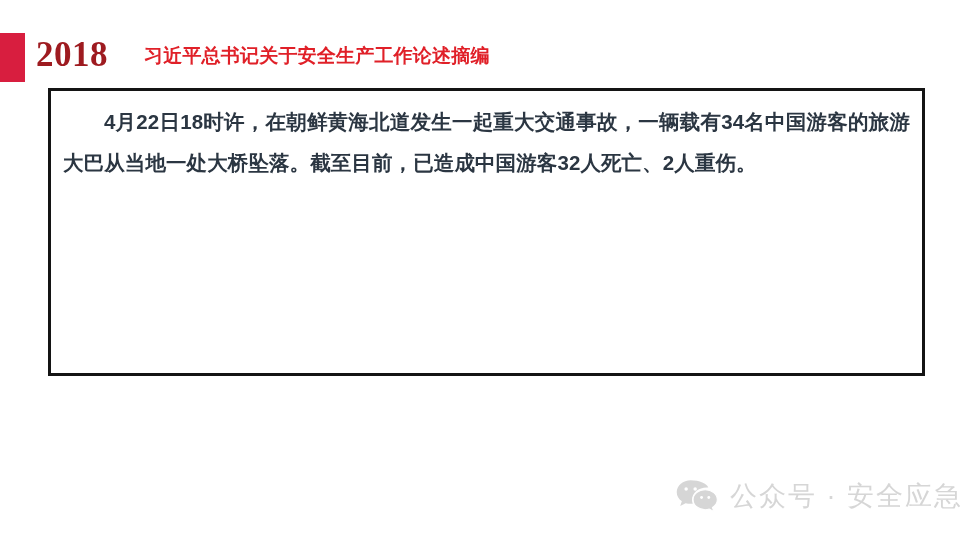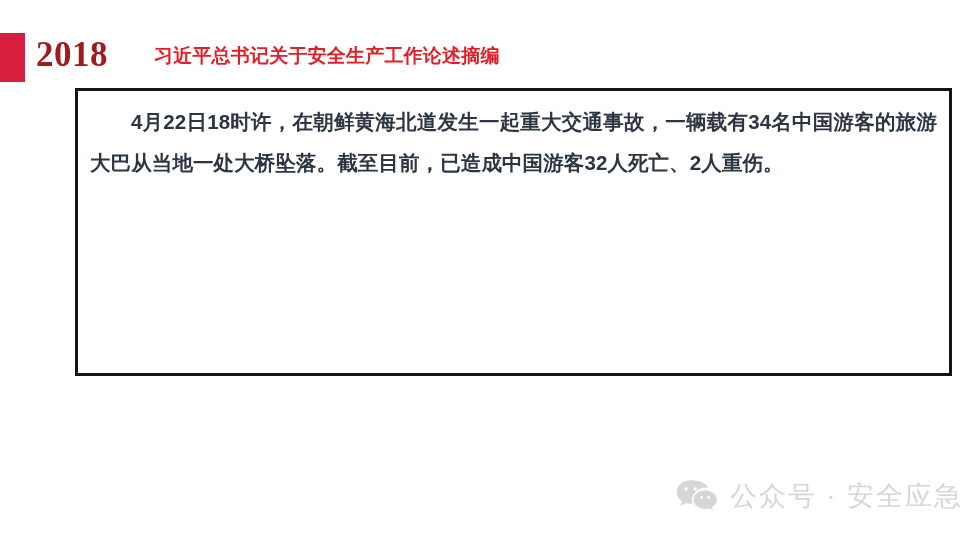--- a/index.html
+++ b/index.html
@@ -48,21 +48,21 @@
     font-family: "Liberation Serif", "DejaVu Serif", serif;
     font-weight: bold;
     font-size: 35px;
     line-height: 44px;
     letter-spacing: 0.5px;
     color: #9e1b20;
   }
 
   .header-title {
     position: absolute;
-    left: 154px;
+    left: 144px;
     top: 14px;
     font-family: "Liberation Sans", "DejaVu Sans", sans-serif;
     font-weight: bold;
     font-size: 19px;
     line-height: 28px;
     letter-spacing: 0.2px;
     color: #e02028;
     white-space: nowrap;
   }
 
@@ -70,21 +70,20 @@
   .content-box {
     position: absolute;
     left: 48px;
     top: 88px;
     width: 877px;
     height: 288px;
     border: 3px solid #141414;
     background: #ffffff;
     box-sizing: border-box;
     overflow: hidden;
-    margin-left: 27px;
   }
 
   .content-inner {
     padding: 10px 12px 0 12px;
   }
 
   .para {
     margin: 0;
     color: #2b3642;
     font-family: "Liberation Sans", "DejaVu Sans", sans-serif;

